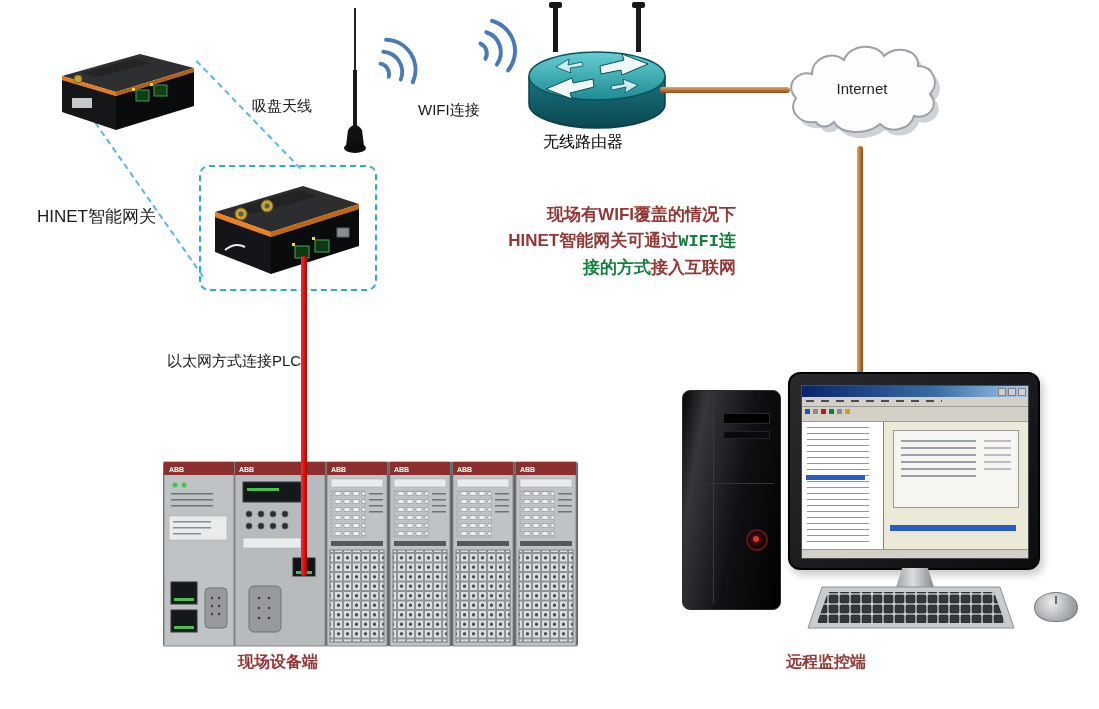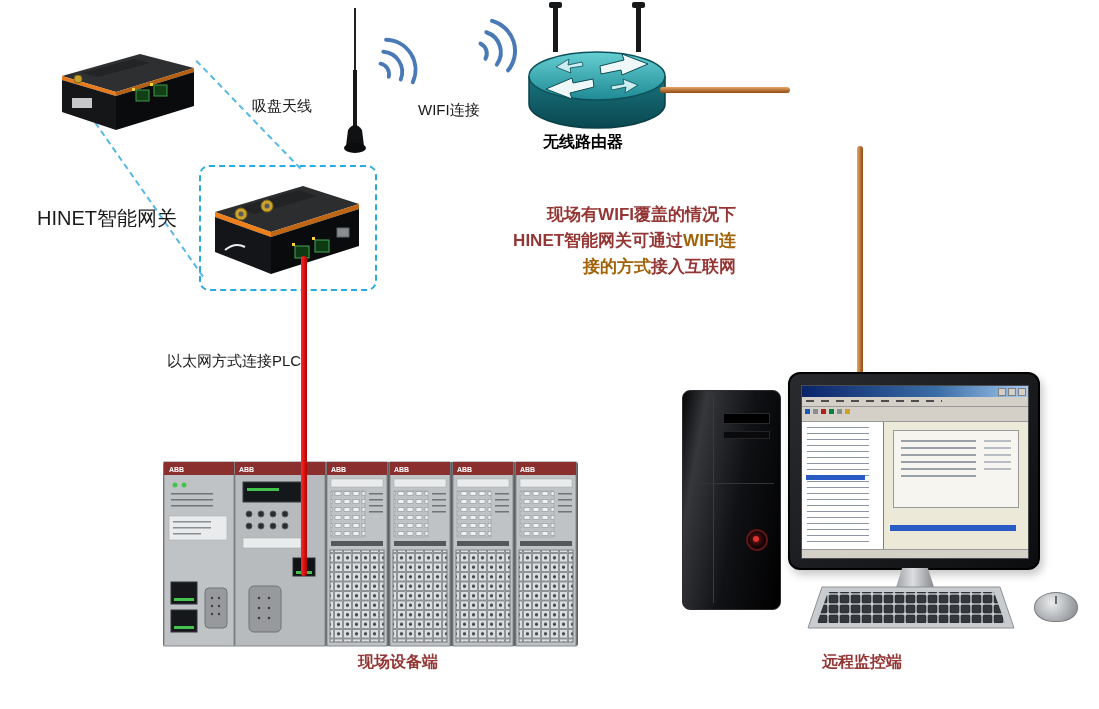--- a/index.html
+++ b/index.html
@@ -60,29 +60,29 @@
   .scr-main{flex:1;background:#ece9d8;position:relative;}
   .scr-dlg{position:absolute;left:6%;top:6%;right:6%;height:60%;background:#f6f5f0;border:1px solid #9a9a9a;}
   .scr-dlg::before{content:"";position:absolute;left:6%;top:12%;width:60%;height:55%;background:repeating-linear-gradient(180deg,#9aa0a8 0 1.5px,transparent 1.5px 7px);}
   .scr-dlg::after{content:"";position:absolute;right:6%;top:12%;width:22%;height:40%;background:repeating-linear-gradient(180deg,#b8bdc4 0 1.5px,transparent 1.5px 7px);}
   .scr-sel{position:absolute;left:4%;bottom:14%;width:88%;height:6px;background:#2a5bc4;}
   .scr-status{height:8px;background:#d4d0c8;border-top:1px solid #9a9a9a;}
 
   
   #lbl-antenna{left:252px;top:97px;font-size:15px;text-align:right;}
   #lbl-wifi{left:418px;top:101px;font-size:15px;}
-  #lbl-router{left:543px;top:132px;font-size:16px;font-weight:bold;color:#000;}
+  #lbl-router{left:543px;top:132px;font-size:16px;font-weight:normal;color:#000;}
   #lbl-internet{position:absolute;left:0;right:0;top:46px;text-align:center;font-size:15px;color:#222;}
-  #lbl-hinet{left:37px;top:205px;font-size:20px;}
+  #lbl-hinet{left:37px;top:205px;font-size:17px;}
   #lbl-eth{left:167px;top:352px;font-size:15px;}
   #annotation{position:absolute;left:440px;top:202px;width:296px;text-align:right;font-size:17px;font-weight:bold;line-height:26px;color:#943634;}
-  #annotation .red{color:#a16207;}
-  #lbl-field{left:238px;top:652px;width:200px;text-align:right;font-size:16px;font-weight:bold;color:#943634;}
+  #annotation .red{color:#15803d;font-family:Liberation Mono, monospace;}
+  #lbl-field{left:238px;top:652px;width:200px;text-align:left;font-size:16px;font-weight:bold;color:#943634;}
   #lbl-plc-model{left:238px;top:677px;width:200px;text-align:center;font-size:16px;font-weight:bold;color:#000;}
-  #lbl-remote{left:762px;top:652px;width:200px;text-align:center;font-size:16px;font-weight:bold;color:#943634;}
+  #lbl-remote{left:786px;top:652px;width:200px;font-size:16px;font-weight:bold;color:#943634;}
   #lbl-remote-desc{left:730px;top:677px;width:300px;text-align:center;font-size:15px;font-weight:bold;color:#000;}
 
   .abb{font-size:7px;font-weight:bold;fill:#ffffff;}
 </style>
 </head>
 <body>
 
 <div id="stage">
 
   <div class="callout" id="callout-a"></div>
@@ -155,20 +155,27 @@
       <polygon points="72,85 48,91 50,97 24,87 50,76 51,81 71,77" fill="#eef8f8" stroke="#0d4d55" stroke-width="1"></polygon>
       <polygon points="60,60 46,63 47,57 34,65 49,71 48,66 61,64" fill="#cdeef0" stroke="#0d4d55" stroke-width="0.8"></polygon>
       <polygon points="90,88 104,85 103,91 116,83 101,77 102,82 89,84" fill="#cdeef0" stroke="#0d4d55" stroke-width="0.8"></polygon>
     </svg>
   </div>
   <div class="label" id="lbl-router">无线路由器</div>
 
   <div class="abs" id="line-router-cloud"></div>
   <div class="abs" id="line-cloud-pc"></div>
 
+  <div class="abs" id="cloud">
+    <svg width="100%" height="100%" viewBox="0 0 160 118">
+      <path d="M34 88 C 16 90 6 76 14 64 C 2 52 14 36 30 40 C 30 24 50 16 62 26 C 68 10 94 8 102 22 C 114 10 138 16 136 32 C 152 32 158 50 148 60 C 158 72 146 86 132 82 C 128 96 108 100 98 90 C 84 102 58 100 52 88 C 46 94 38 94 34 88 Z" transform="translate(5,6)" fill="#c3c8cd" opacity="0.8"></path>
+      <path d="M34 88 C 16 90 6 76 14 64 C 2 52 14 36 30 40 C 30 24 50 16 62 26 C 68 10 94 8 102 22 C 114 10 138 16 136 32 C 152 32 158 50 148 60 C 158 72 146 86 132 82 C 128 96 108 100 98 90 C 84 102 58 100 52 88 C 46 94 38 94 34 88 Z" fill="#fdfdfd" stroke="#9aa0a5" stroke-width="2"></path>
+    </svg>
+    <div class="label" id="lbl-internet">Internet</div>
+  </div>
 
   <div id="annotation">
     <div><span>现场有WIFI覆盖的情况下</span></div>
     <div><span>HINET智能网关可通过</span><span class="red">WIFI连</span></div>
     <div><span class="red">接的方式</span><span>接入互联网</span></div>
   </div>
 
   <div class="abs" id="gw-box"></div>
   <div class="abs" id="gateway">
     <svg width="100%" height="100%" viewBox="0 0 168 114">

